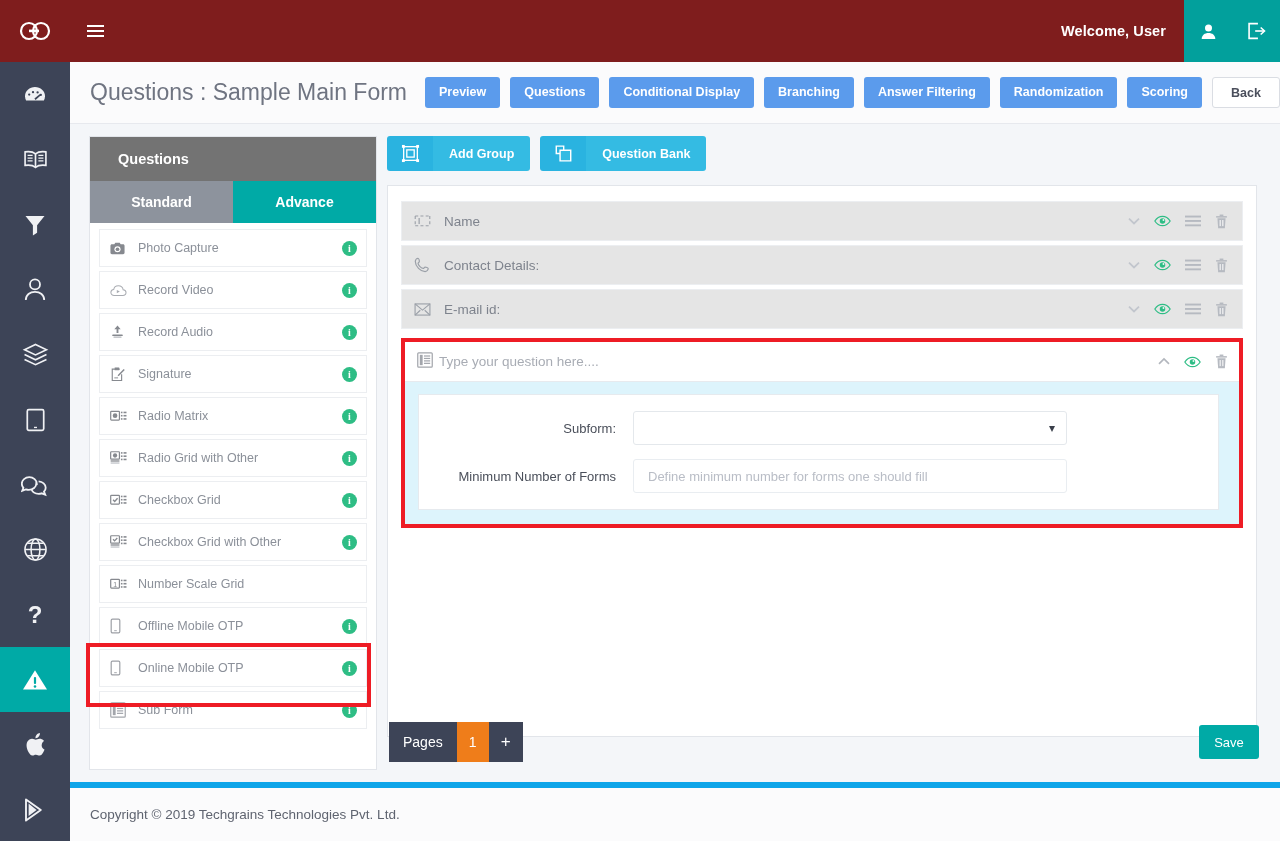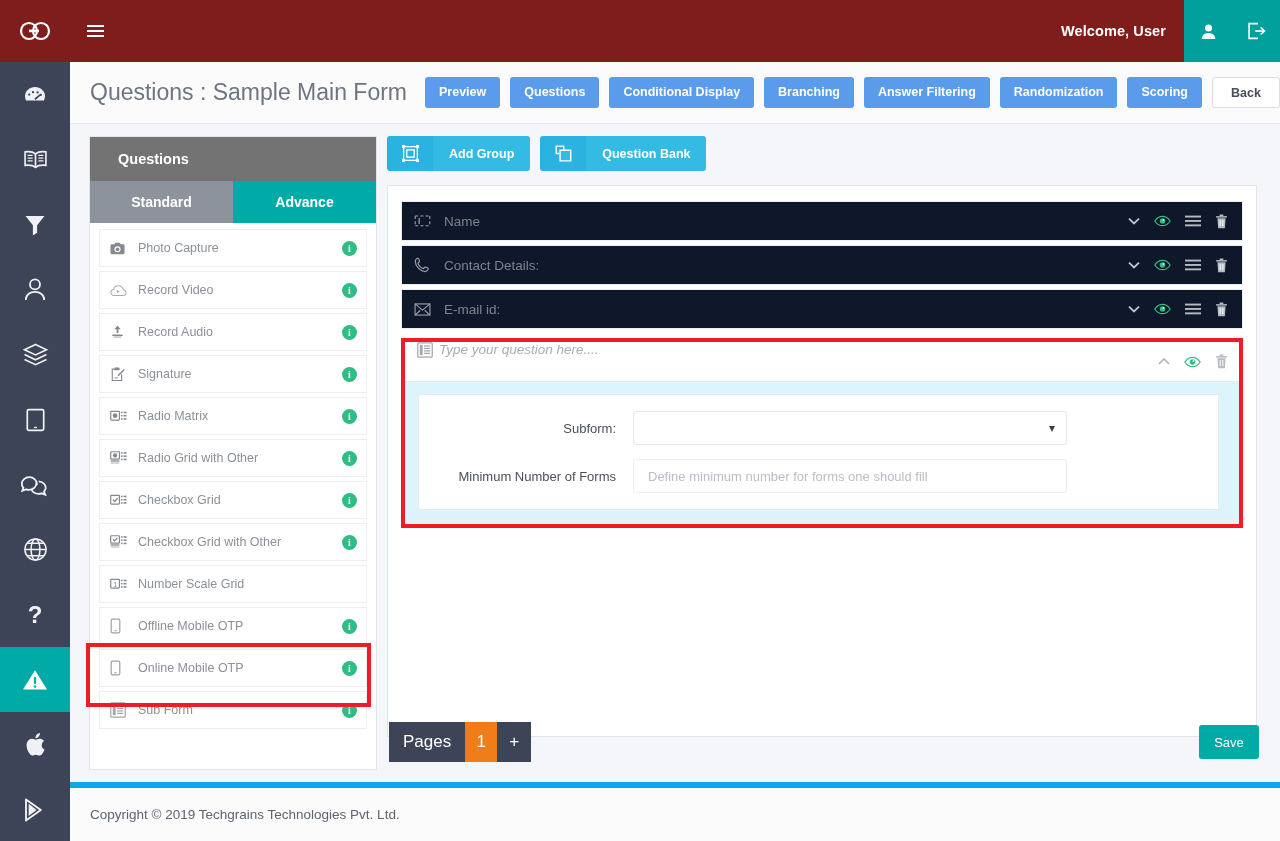--- a/index.html
+++ b/index.html
@@ -124,38 +124,38 @@
     background: #34bbe3; color: #fff; font-size: 12.5px; font-weight: 700;
     display: flex; align-items: center; padding: 0 16px; white-space: nowrap;
     font-family: "Liberation Sans", sans-serif;
   }
 
   .canvas {
     margin-top: 14px; background: #ffffff; border: 1px solid #e2e5ea;
     width: 870px; height: 552px; padding: 15px 13px 0 13px; position: relative;
   }
   .qrow {
-    height: 40px; border: 1px solid #eceef1; background: #0f172a;
+    height: 40px; border: 1px solid #eceef1; background: #e5e5e5;
     display: flex; align-items: center; padding: 0 14px 0 12px; margin-bottom: 4px;
   }
   .qrow .rowicon { width: 26px; display:flex; align-items:center; }
   .qrow .rowtext {
     flex: 1 1 auto; font-size: 13.5px; color: #7e838d; padding-left: 4px; white-space: nowrap;
   }
   .rowacts { display: flex; align-items: center; gap: 14px; }
   .rowacts .act { cursor: pointer; display:flex; align-items:center; }
 
   
   .subblock-wrap {
     position: relative; margin-top: 9px; border: 4px solid #ee1c25;
     background: #ddf4fc;
   }
   .subblock-head {
     height: 40px; background: #fff; border-bottom: 1px solid #e7eaee;
-    display: flex; padding: 0 11px 0 12px; font-style: italic;
+    display: flex; align-items: center; padding: 0 11px 0 12px;
   }
   .subblock-head .ph {
     flex: 1 1 auto; font-size: 13.5px; color: #a8acb4; padding-left: 6px;
   }
   .subbody { padding: 12px 20px 14px 13px; }
   .subcard {
     background: #fff; border: 1px solid #e6eaee; padding: 16px 0 16px 0;
   }
   .frow { display: flex; align-items: center; margin-bottom: 14px; }
   .frow:last-child { margin-bottom: 0; }
@@ -177,21 +177,21 @@
   .finput::placeholder { color: #b9bdc6; }
 
   
   .botbar {
     position: absolute; top: 722px; left: 389px; width: 870px; height: 40px;
     display: flex; align-items: center;
   }
   .pager { display: flex; height: 40px; }
   .pg {
     display: flex; align-items: center; justify-content: center; color: #fff;
-    font-size: 17px; font-weight: 400; cursor: pointer;
+    font-size: 14px; font-weight: 400; cursor: pointer;
   }
   .pg.label { background: #3d4457; padding: 0 14px; }
   .pg.num   { background: #ef7d1a; width: 32px; }
   .pg.add   { background: #3d4457; width: 34px; font-size: 17px; }
   .botbar-spacer { flex: 1 1 auto; }
   .save-btn {
     background: #00aaa6; color: #fff; border: none; border-radius: 3px;
     width: 60px; height: 34px; font-size: 13px; font-weight: 400; cursor: pointer;
     font-family: "Liberation Sans", sans-serif;
   }

